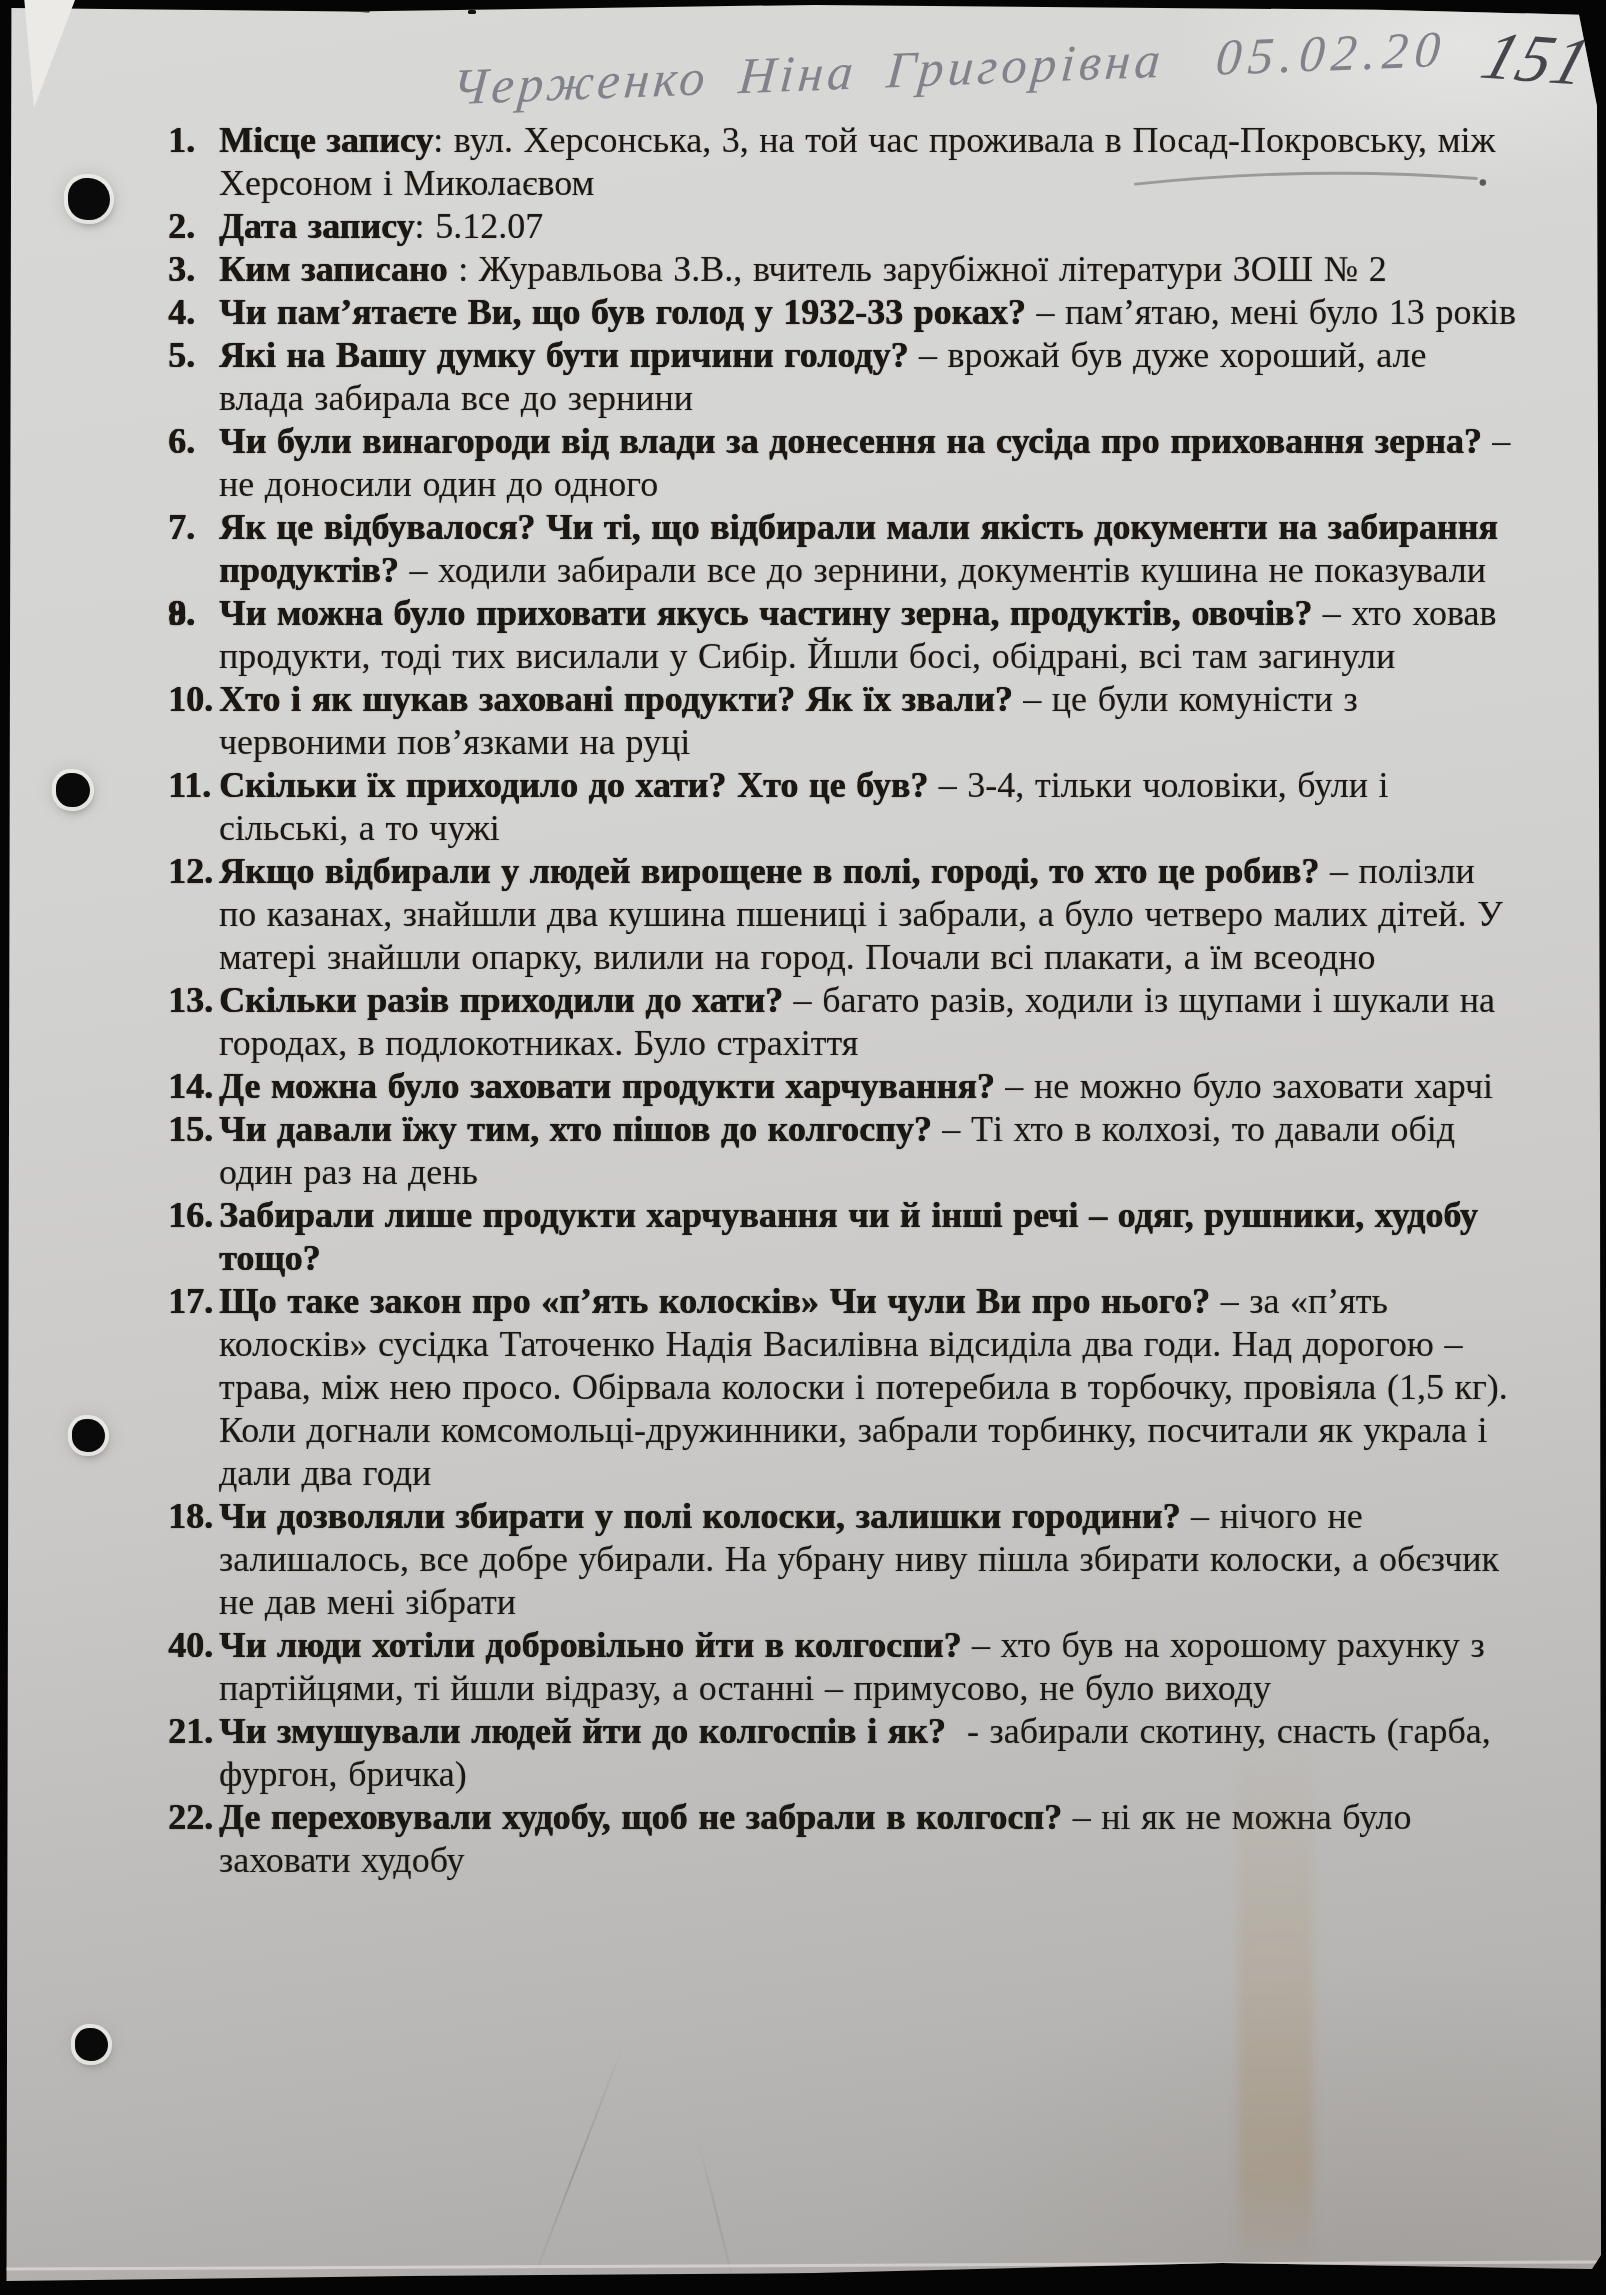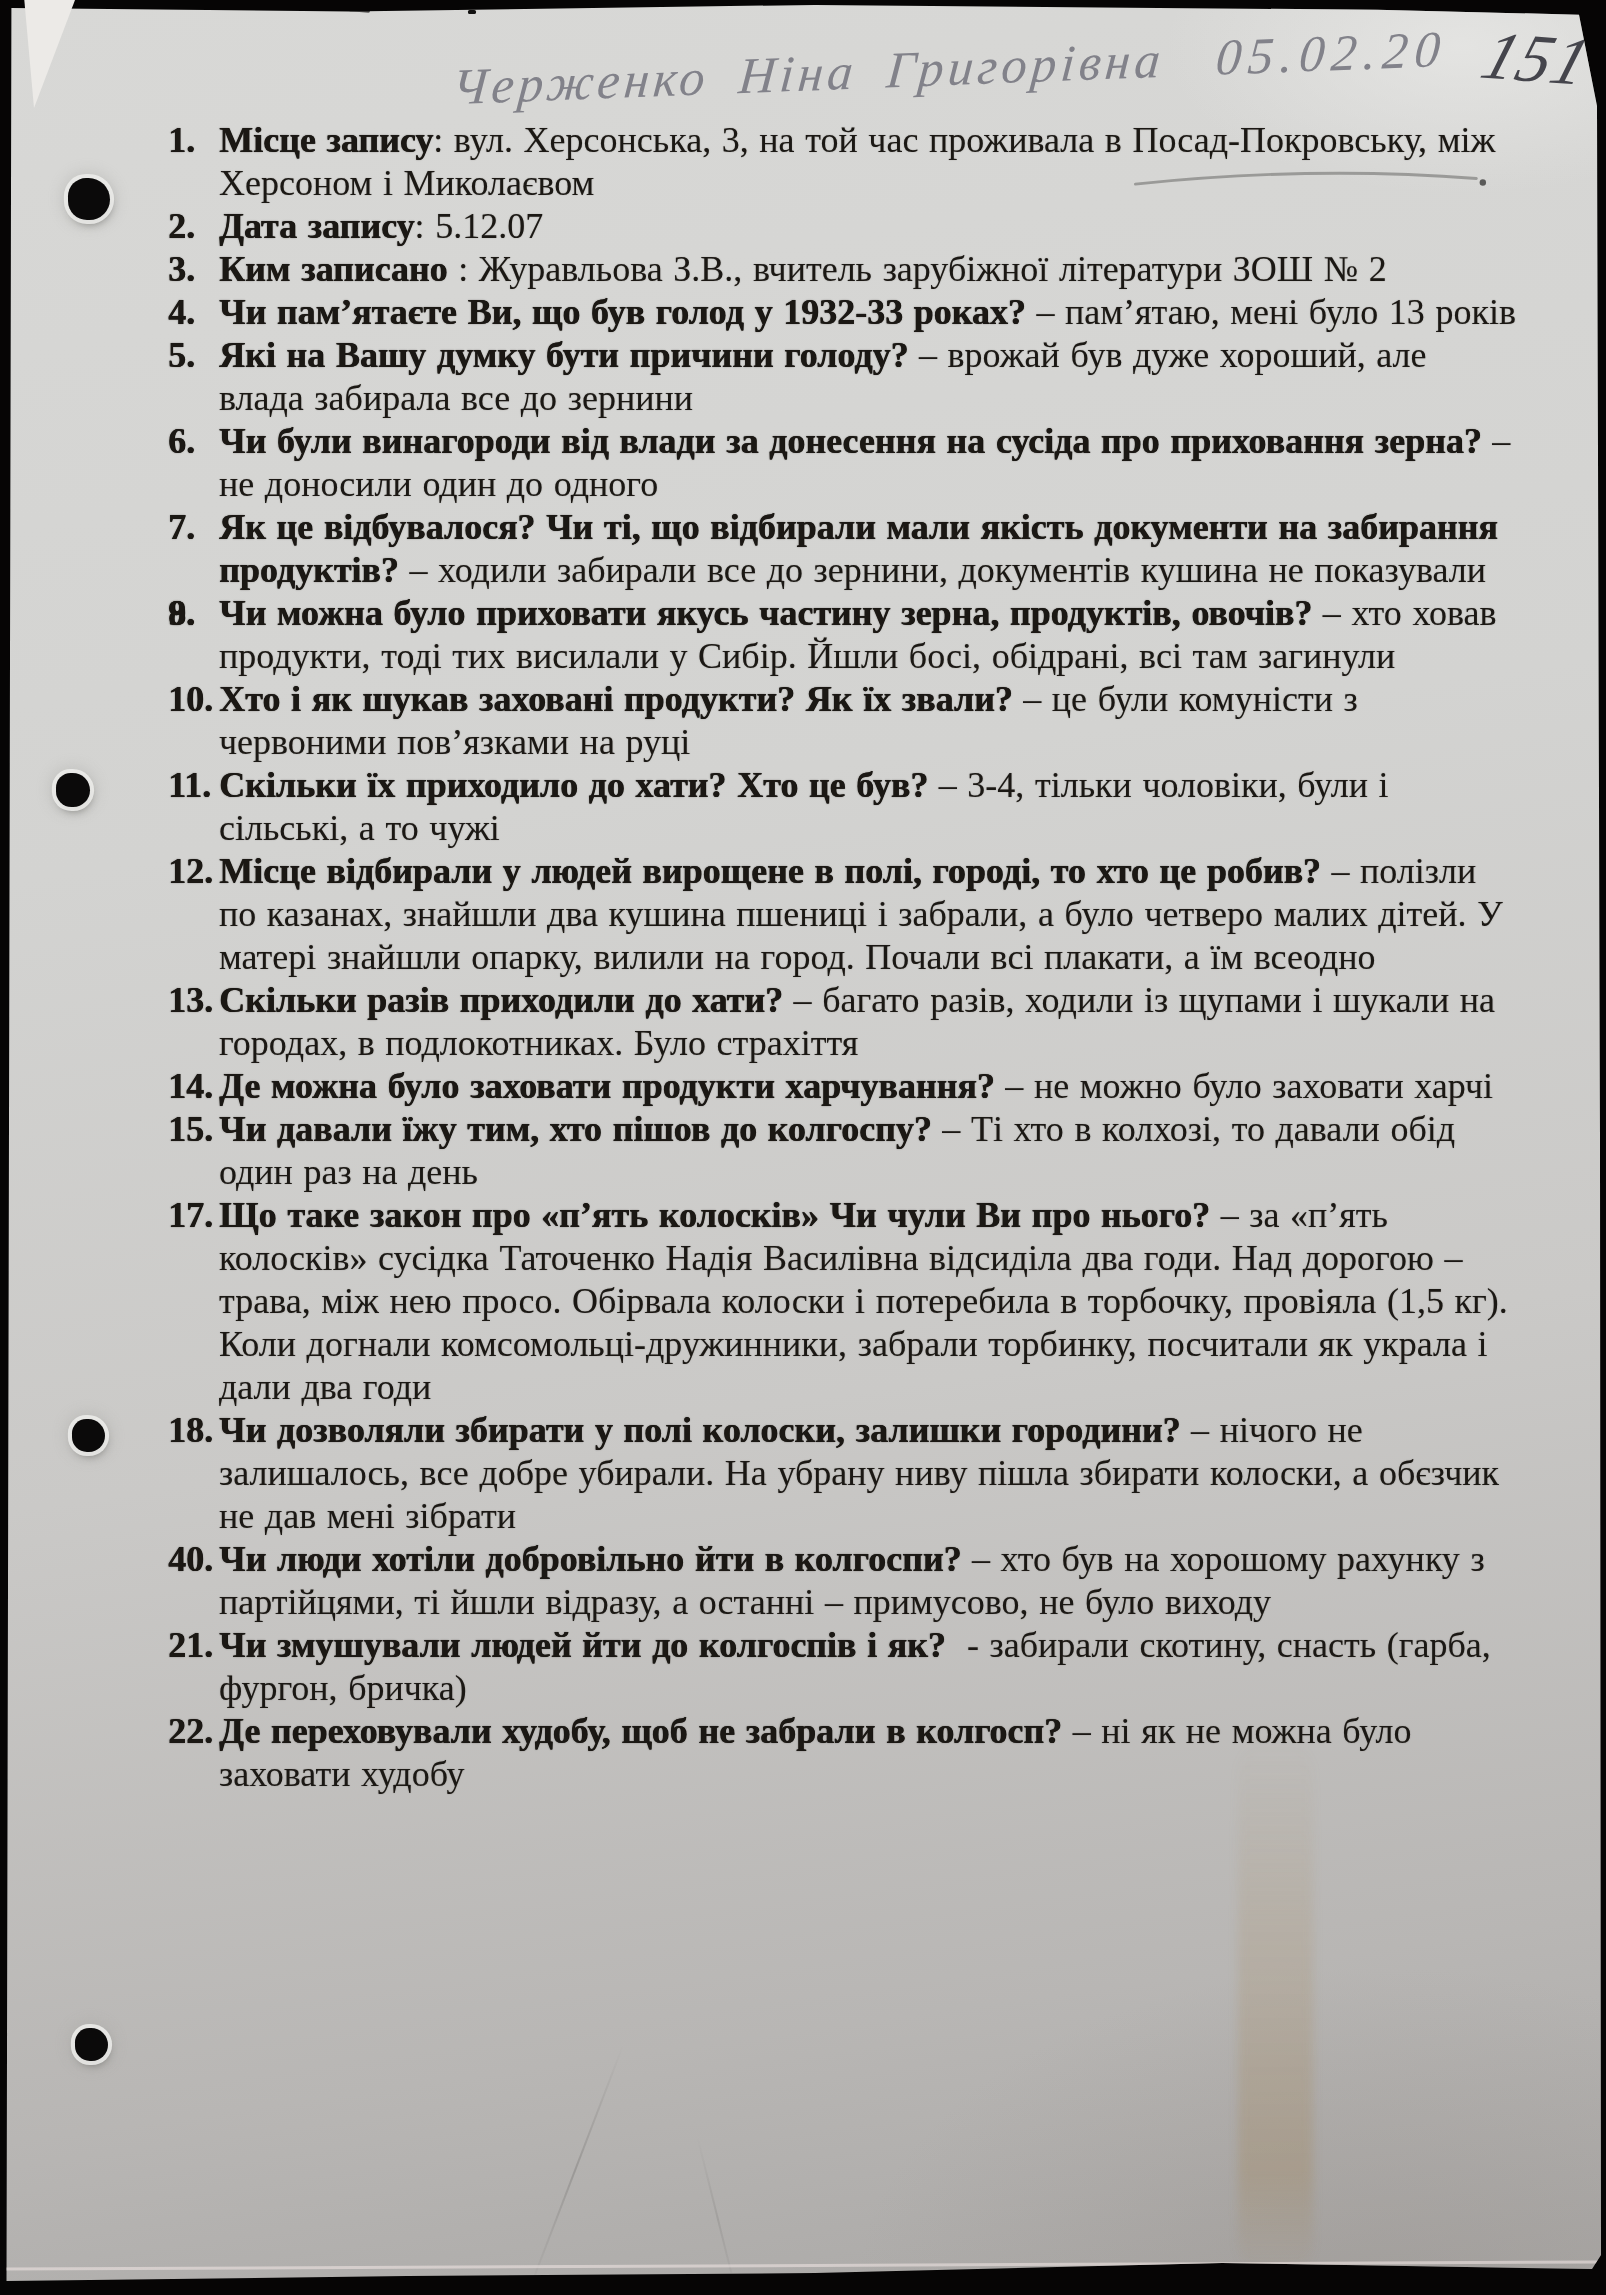--- a/index.html
+++ b/index.html
@@ -136,30 +136,33 @@
       <li class="item">
     <span class="num">9.</span><span class="q">Чи можна було приховати якусь частину зерна, продуктів, овочів?</span><span class="a"> – хто ховав продукти, тоді тих висилали у Сибір. Йшли босі, обідрані, всі там загинули</span>
   </li>
       <li class="item">
     <span class="num">10.</span><span class="q">Хто і як шукав заховані продукти? Як їх звали?</span><span class="a"> – це були комуністи з червоними пов’язками на руці</span>
   </li>
       <li class="item">
     <span class="num">11.</span><span class="q">Скільки їх приходило до хати? Хто це був?</span><span class="a"> – 3-4, тільки чоловіки, були і сільські, а то чужі</span>
   </li>
       <li class="item">
-    <span class="num">12.</span><span class="q">Місце відбирали у людей вирощене в полі, городі, то хто це робив?</span><span class="a"> – полізли по казанах, знайшли два кушина пшениці і забрали, а було четверо малих дітей. У матері знайшли опарку, вилили на город. Почали всі плакати, а їм всеодно</span>
+    <span class="num">12.</span><span class="q">Якщо відбирали у людей вирощене в полі, городі, то хто це робив?</span><span class="a"> – полізли по казанах, знайшли два кушина пшениці і забрали, а було четверо малих дітей. У матері знайшли опарку, вилили на город. Почали всі плакати, а їм всеодно</span>
   </li>
       <li class="item">
     <span class="num">13.</span><span class="q">Скільки разів приходили до хати?</span><span class="a"> – багато разів, ходили із щупами і шукали на городах, в подлокотниках. Було страхіття</span>
   </li>
       <li class="item">
     <span class="num">14.</span><span class="q">Де можна було заховати продукти харчування?</span><span class="a"> – не можно було заховати харчі</span>
   </li>
       <li class="item">
     <span class="num">15.</span><span class="q">Чи давали їжу тим, хто пішов до колгоспу?</span><span class="a"> – Ті хто в колхозі, то давали обід один раз на день</span>
+  </li>
+      <li class="item">
+    <span class="num">16.</span><span class="q">Забирали лише продукти харчування чи й інші речі – одяг, рушники, худобу тощо?</span><span class="a"></span>
   </li>
       <li class="item">
     <span class="num">17.</span><span class="q">Що таке закон про «п’ять колосків» Чи чули Ви про нього?</span><span class="a"> – за «п’ять колосків» сусідка Таточенко Надія Василівна відсиділа два годи. Над дорогою – трава, між нею просо. Обірвала колоски і потеребила в торбочку, провіяла (1,5 кг). Коли догнали комсомольці-дружинники, забрали торбинку, посчитали як украла і дали два годи</span>
   </li>
       <li class="item">
     <span class="num">18.</span><span class="q">Чи дозволяли збирати у полі колоски, залишки городини?</span><span class="a"> – нічого не залишалось, все добре убирали. На убрану ниву пішла збирати колоски, а обєзчик не дав мені зібрати</span>
   </li>
       <li class="item">
     <span class="num">40.</span><span class="q">Чи люди хотіли добровільно йти в колгоспи?</span><span class="a"> – хто був на хорошому рахунку з партійцями, ті йшли відразу, а останні – примусово, не було виходу</span>
   </li>

